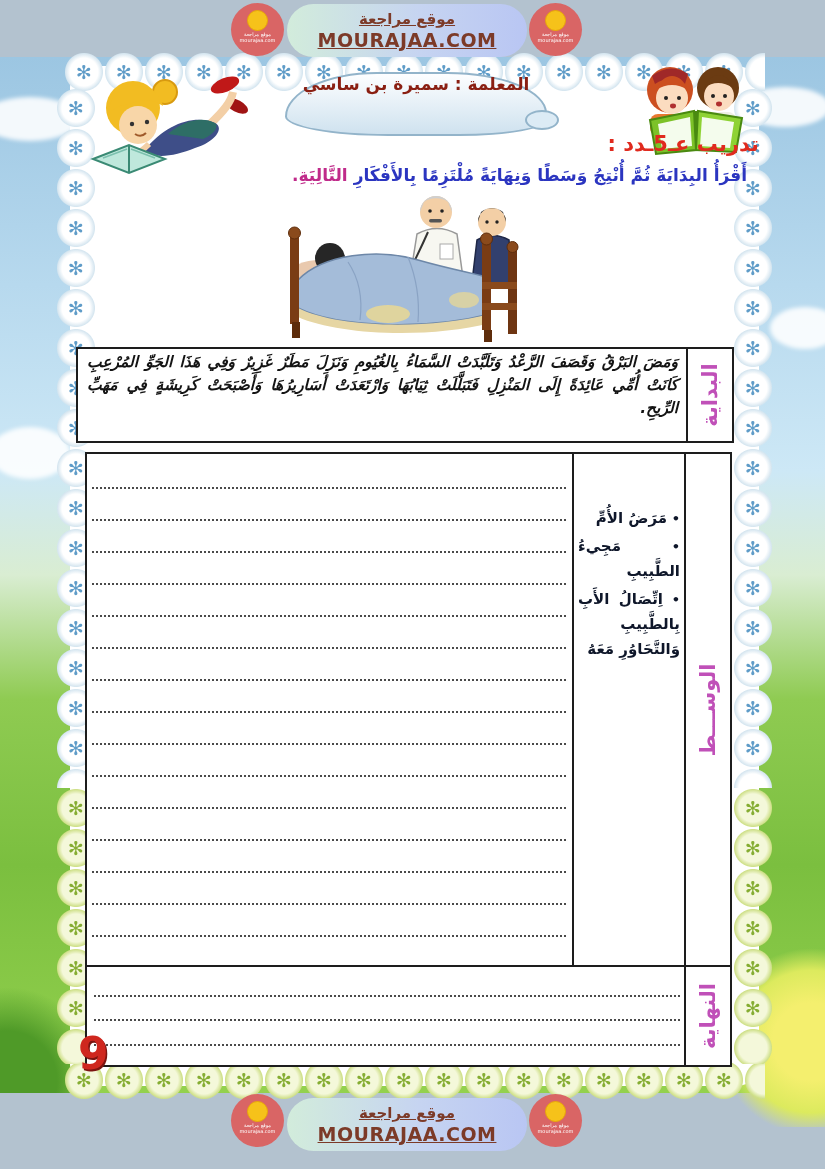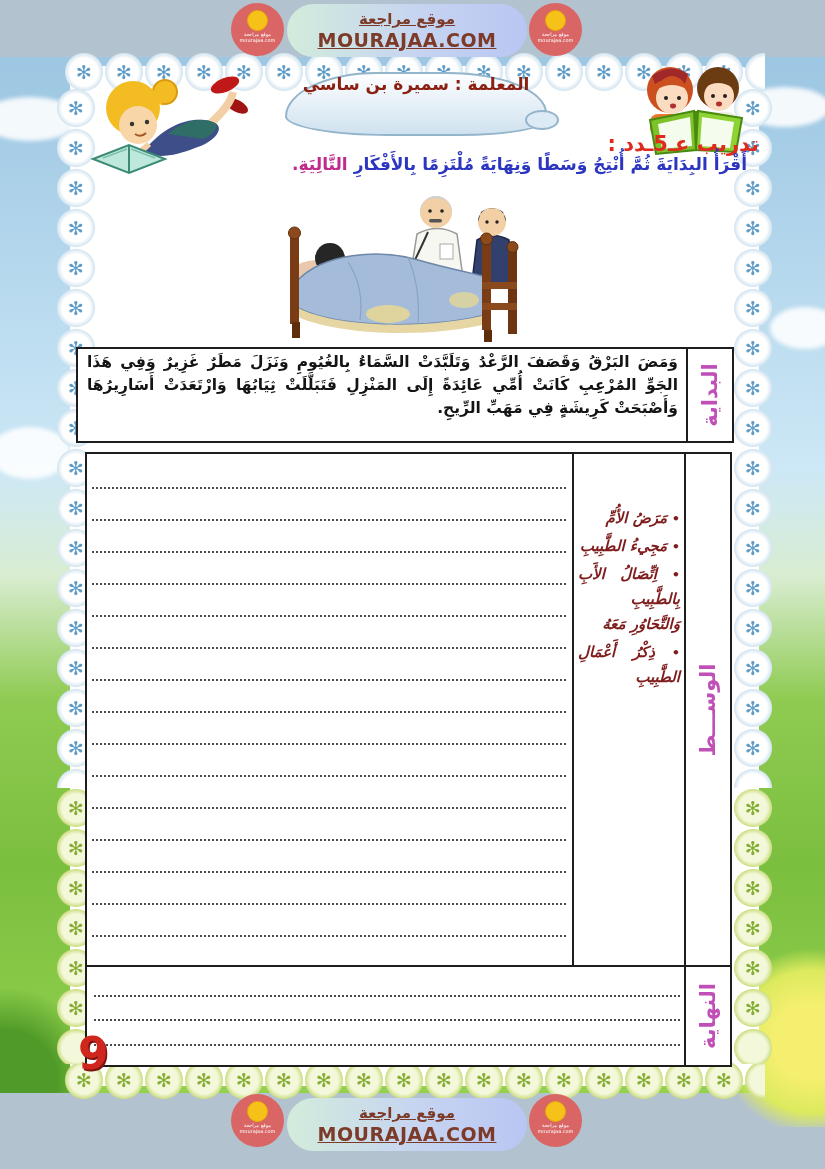--- a/index.html
+++ b/index.html
@@ -46,37 +46,37 @@
   
   .teacher-cloud{position:absolute;left:215px;top:6px;width:258px;height:60px;
     background:linear-gradient(#fdfeff,#cfe2ef);border:2px solid #93b4ca;
     border-radius:48% 52% 46% 54% / 95% 88% 35% 42%;
     display:flex;align-items:flex-start;justify-content:center;}
   .teacher-cloud:after{content:"";position:absolute;right:-14px;bottom:4px;width:30px;height:16px;
     background:#dcebf5;border:2px solid #93b4ca;border-radius:50%;}
   .teacher-text{color:#8a1f12;font-weight:bold;font-size:17px;direction:rtl;}
   .ex-title{position:absolute;right:0;top:66px;direction:rtl;white-space:nowrap;
     color:#e02a1e;font-weight:bold;font-size:21px;}
-  .ex-instr{position:absolute;right:12px;top:88px;direction:rtl;white-space:nowrap;
+  .ex-instr{position:absolute;right:12px;top:99px;direction:rtl;white-space:nowrap;
     color:#2b35c0;font-weight:bold;font-size:17px;}
   .ex-instr .tail{color:#c02a8a;}
 
   
   .box{position:absolute;background:#fff;border:2px solid #1d1d1d;box-sizing:border-box;}
   .sec-begin{left:6px;top:281px;width:658px;height:96px;}
   .sec-mid{left:15px;top:386px;width:647px;height:515px;}
   .sec-end{left:15px;top:901px;width:647px;height:100px;border-top:none;}
   .label-col{position:absolute;top:0;bottom:0;right:0;width:44px;border-left:2px solid #1d1d1d;
     display:flex;align-items:center;justify-content:center;}
   .vlabel{transform:rotate(-90deg);white-space:nowrap;color:#c050b8;font-weight:bold;font-size:21px;}
   .begin-text{position:absolute;top:2px;bottom:2px;right:54px;left:9px;direction:rtl;
-    text-align:justify;color:#141414;font-weight:bold;font-size:15.5px;line-height:23px;}
+    text-align:justify;color:#141414;font-weight:bold;font-size:15.5px;line-height:23px;font-style:italic;}
   .ideas-col{position:absolute;top:0;bottom:0;right:44px;width:114px;border-left:2px solid #1d1d1d;
     box-sizing:border-box;direction:rtl;padding:52px 6px 0 4px;}
-  .idea{color:#7f1d1d;font-weight:bold;font-size:15px;line-height:25px;text-align:justify;margin-bottom:3px;font-style:italic;}
+  .idea{color:#0f172a;font-weight:bold;font-size:15px;line-height:25px;text-align:justify;margin-bottom:3px;}
   .idea .blt{font-size:13px;}
   .mid-lines{position:absolute;left:5px;right:164px;top:3px;bottom:2px;overflow:hidden;}
   .dotline{height:30px;border-bottom:2px dotted #4a4a4a;}
   .end-lines{position:absolute;left:7px;right:50px;top:5px;bottom:4px;overflow:hidden;}
   .dotline-sm{height:22.5px;border-bottom:2px dotted #4a4a4a;}
 
   .pagenum{position:absolute;left:8px;top:962px;font-size:44px;font-weight:bold;color:#cf271e;
     text-shadow:1.5px 1.5px 0 #7c1410;z-index:6;}
 
   .illu{position:absolute;}
@@ -305,21 +305,20 @@
     </div>
 
     <div class="box sec-mid">
       <div class="label-col">
         <span class="vlabel">الوســـط</span>
       </div>
       <div class="ideas-col">
           <div class="idea"><span class="blt">• </span><span>مَرَضُ الأُمِّ</span></div>
           <div class="idea"><span class="blt">• </span><span>مَجِيءُ الطَّبِيبِ</span></div>
           <div class="idea"><span class="blt">• </span><span>اِتِّصَالُ الأَبِ بِالطَّبِيبِ وَالتَّحَاوُرِ مَعَهُ</span></div>
-          <div class="idea"><span class="blt">• </span><span>ذِكْرُ أَعْمَالِ الطَّبِيبِ</span></div>
         </div>
       <div class="mid-lines">
           <div class="dotline"></div>
           <div class="dotline"></div>
           <div class="dotline"></div>
           <div class="dotline"></div>
           <div class="dotline"></div>
           <div class="dotline"></div>
           <div class="dotline"></div>
           <div class="dotline"></div>

